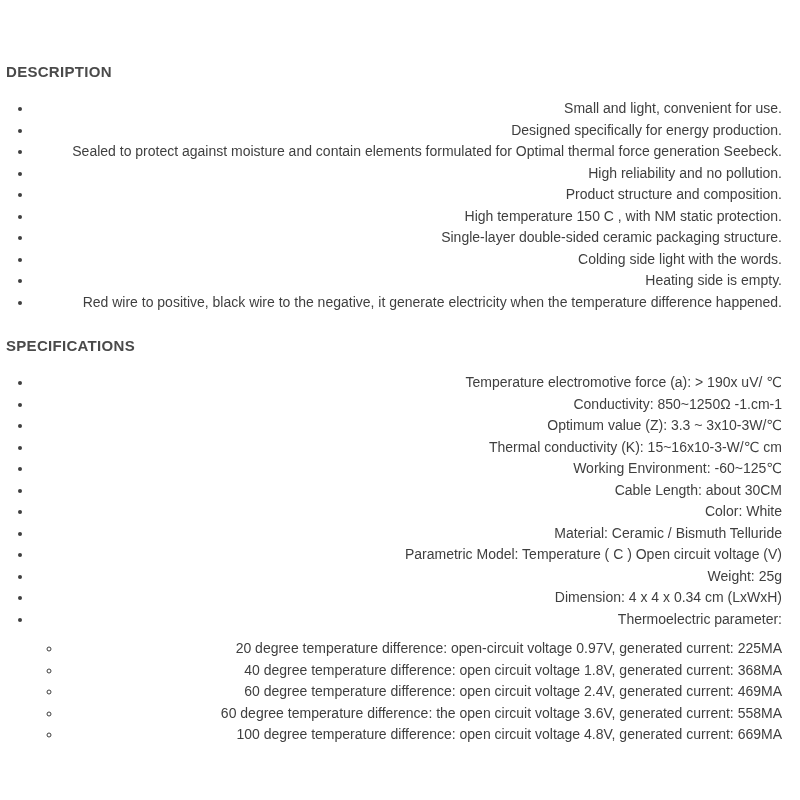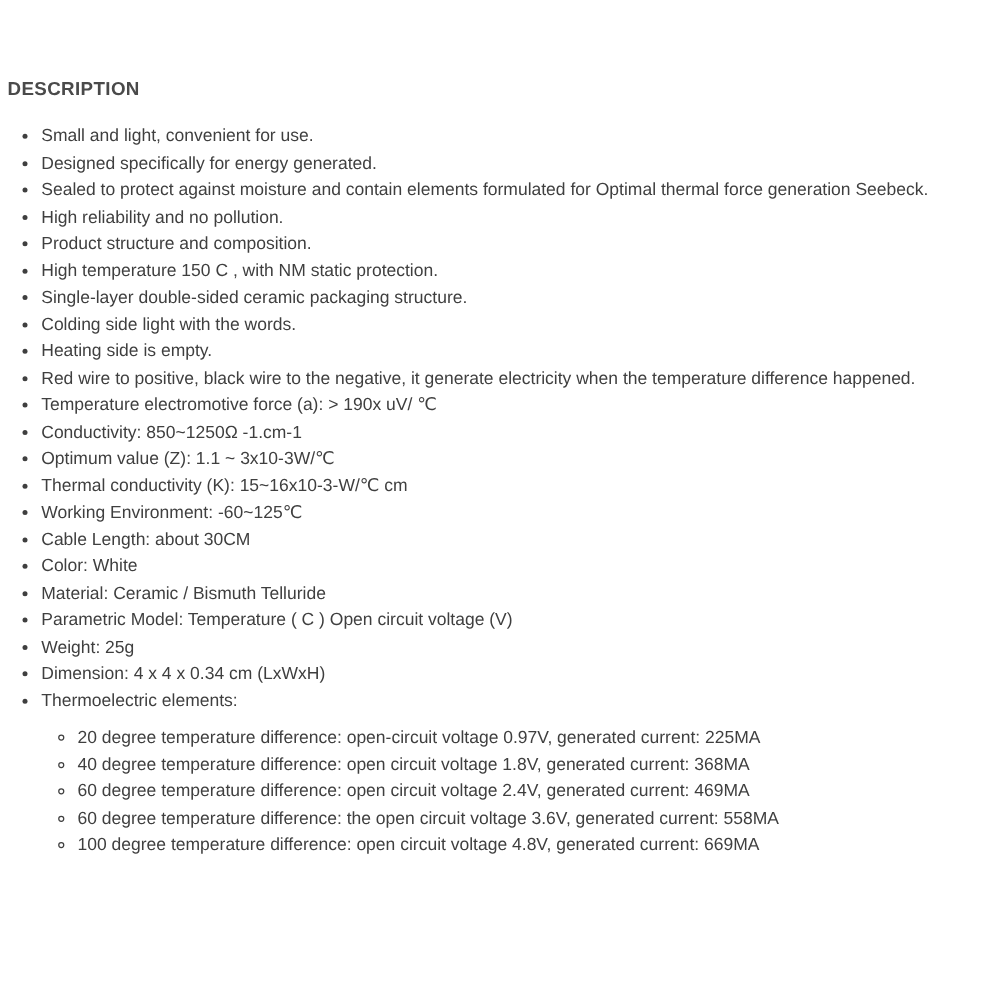--- a/index.html
+++ b/index.html
@@ -28,20 +28,21 @@
   .section-heading.specs {
     margin-top: 24px;
   }
   ul.bullet-list {
     margin: 0;
     padding: 0 0 0 27px;
     list-style-type: disc;
     font-size: 14px;
     line-height: 21.5px;
     color: #3f3f3f;
+    text-align: right;
   }
   ul.bullet-list > li {
     padding-left: 0;
   }
   ul.sub-list {
     margin: 8px 0 14px 0;
     padding: 0 0 0 29px;
     list-style-type: circle;
     font-size: 14px;
     line-height: 21.5px;
@@ -50,46 +51,47 @@
 </style>
 </head>
 <body>
 
 <div class="page">
 
   <h3 class="section-heading">DESCRIPTION</h3>
 
   <ul class="bullet-list">
     <li>Small and light, convenient for use.</li>
-    <li>Designed specifically for energy generated.</li>
+    <li>Designed specifically for energy production.</li>
     <li>Sealed to protect against moisture and contain elements formulated for Optimal thermal force generation Seebeck.</li>
     <li>High reliability and no pollution.</li>
     <li>Product structure and composition.</li>
     <li>High temperature 150 C , with NM static protection.</li>
     <li>Single-layer double-sided ceramic packaging structure.</li>
     <li>Colding side light with the words.</li>
     <li>Heating side is empty.</li>
     <li>Red wire to positive, black wire to the negative, it generate electricity when the temperature difference happened.</li>
   </ul>
 
+  <h3 class="section-heading specs">SPECIFICATIONS</h3>
 
   <ul class="bullet-list">
     <li>Temperature electromotive force (a): &gt; 190x uV/ ℃</li>
     <li>Conductivity: 850~1250Ω -1.cm-1</li>
-    <li>Optimum value (Z): 1.1 ~ 3x10-3W/℃</li>
+    <li>Optimum value (Z): 3.3 ~ 3x10-3W/℃</li>
     <li>Thermal conductivity (K): 15~16x10-3-W/℃ cm</li>
     <li>Working Environment: -60~125℃</li>
     <li>Cable Length: about 30CM</li>
     <li>Color: White</li>
     <li>Material: Ceramic / Bismuth Telluride</li>
     <li>Parametric Model: Temperature ( C ) Open circuit voltage (V)</li>
     <li>Weight: 25g</li>
     <li>Dimension: 4 x 4 x 0.34 cm (LxWxH)</li>
     <li>
-      <span>Thermoelectric elements:</span>
+      <span>Thermoelectric parameter:</span>
       <ul class="sub-list">
         <li>20 degree temperature difference: open-circuit voltage 0.97V, generated current: 225MA</li>
         <li>40 degree temperature difference: open circuit voltage 1.8V, generated current: 368MA</li>
         <li>60 degree temperature difference: open circuit voltage 2.4V, generated current: 469MA</li>
         <li>60 degree temperature difference: the open circuit voltage 3.6V, generated current: 558MA</li>
         <li>100 degree temperature difference: open circuit voltage 4.8V, generated current: 669MA</li>
       </ul>
     </li>
   </ul>
 

